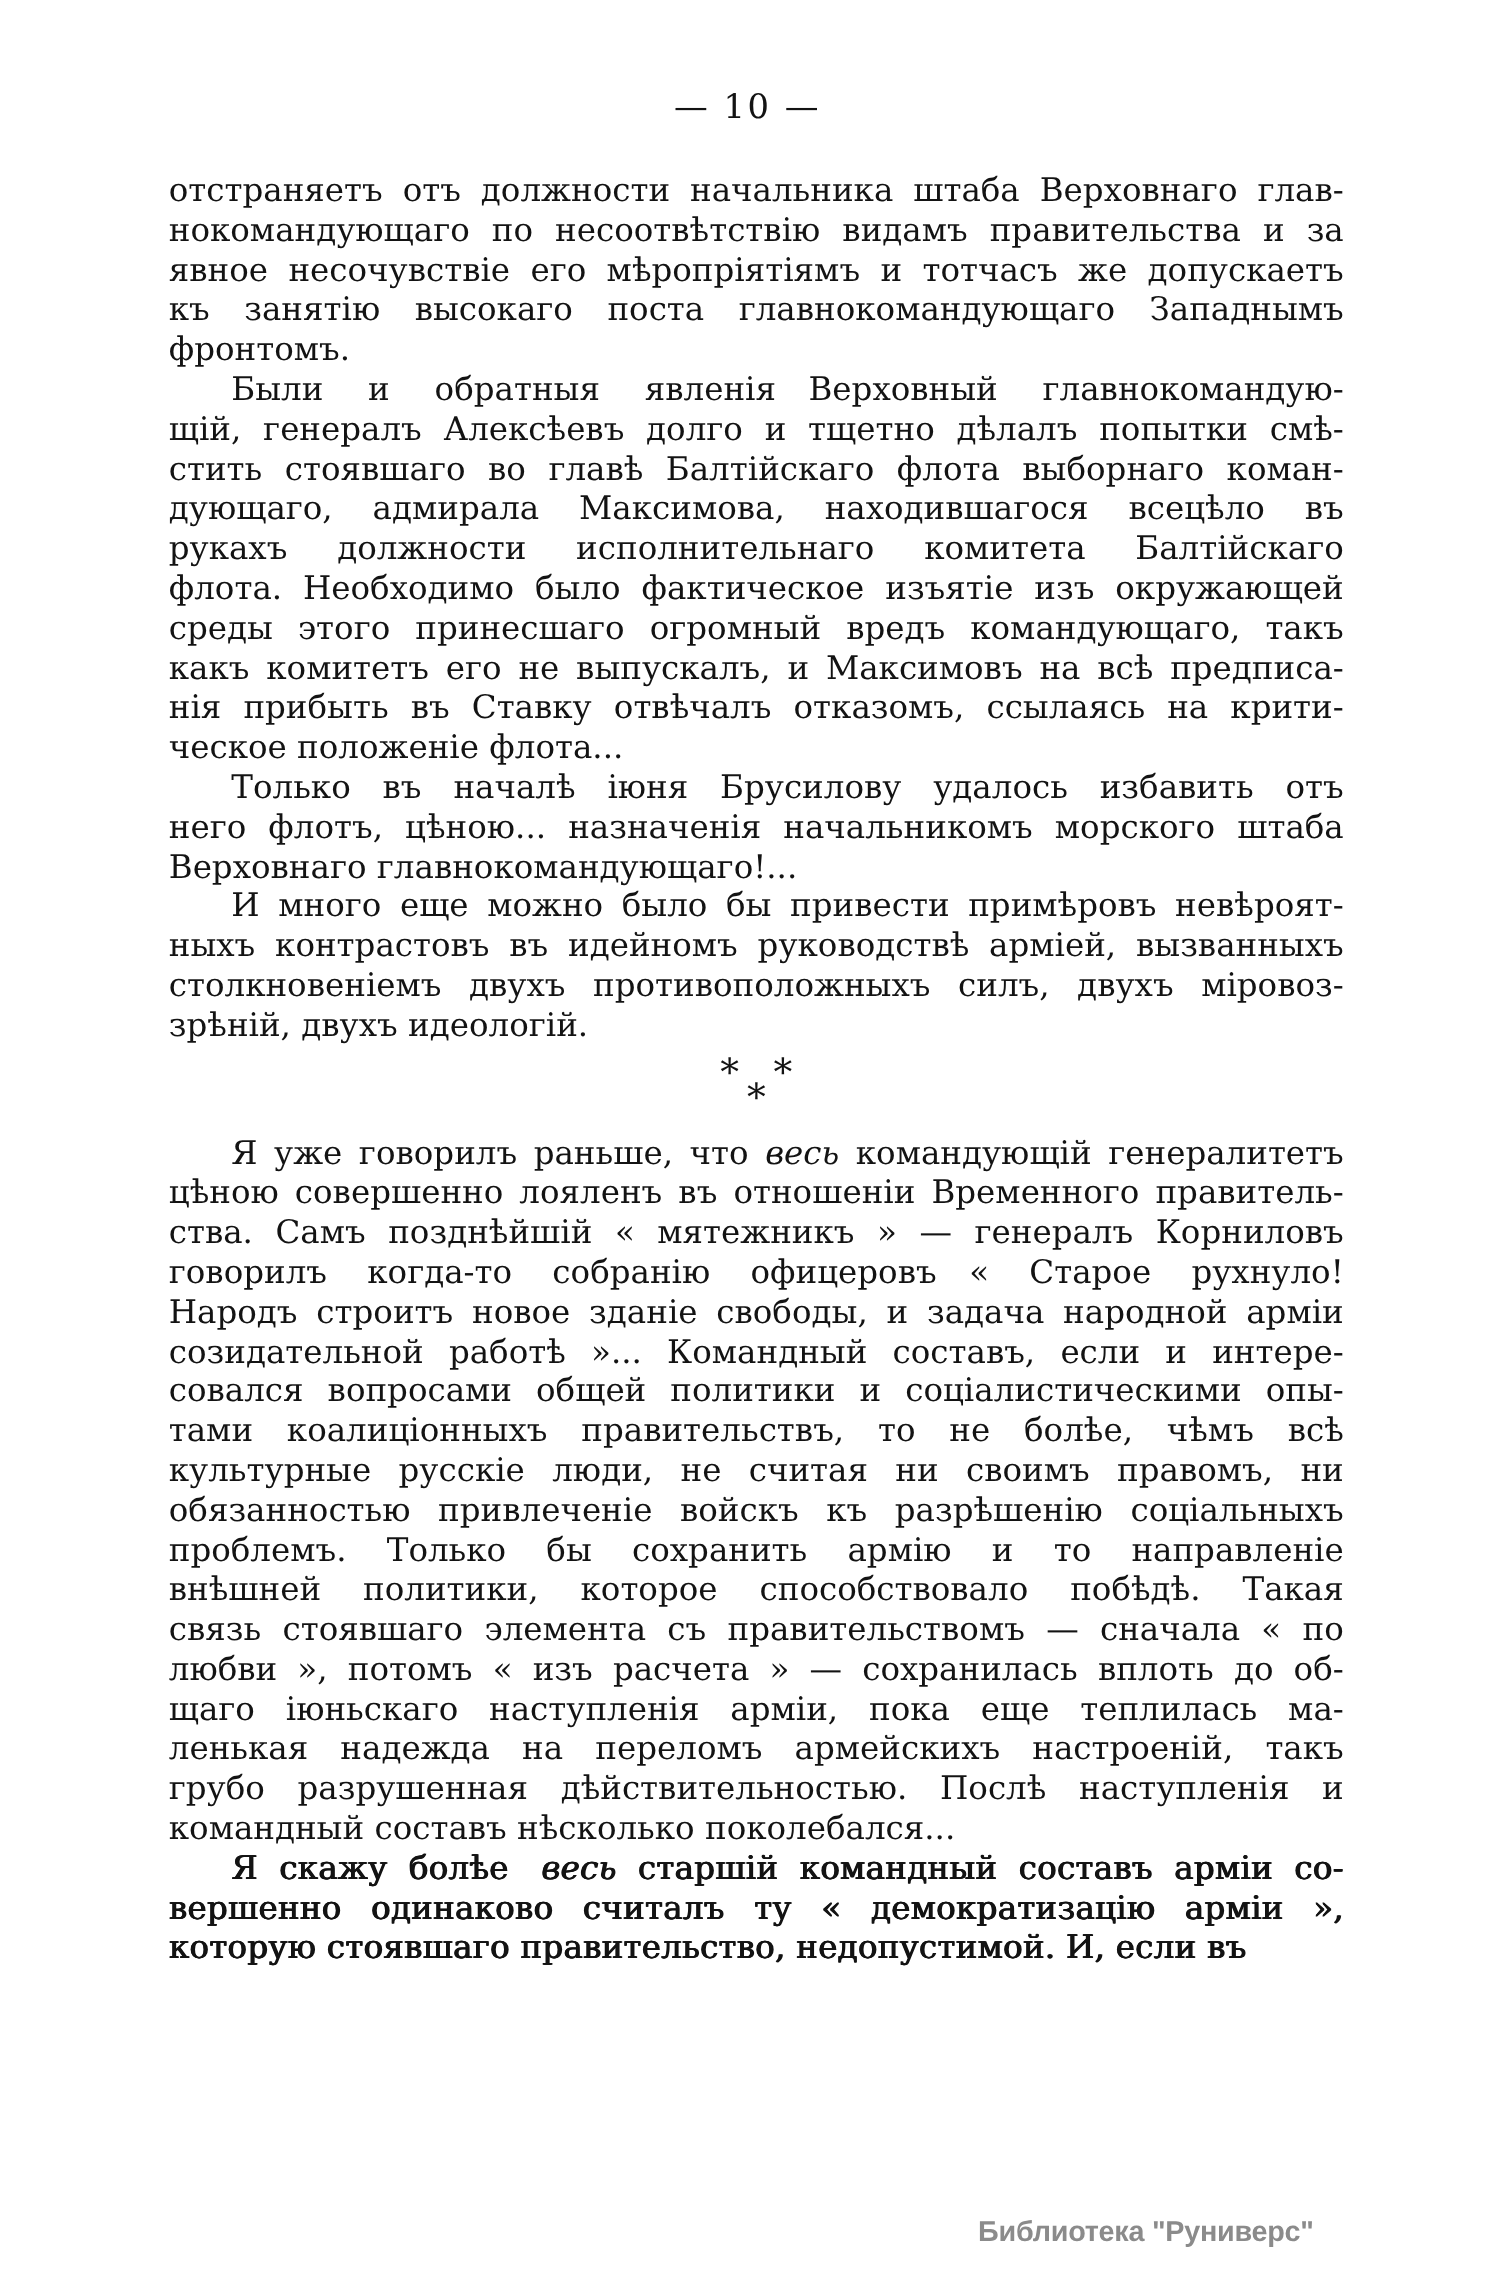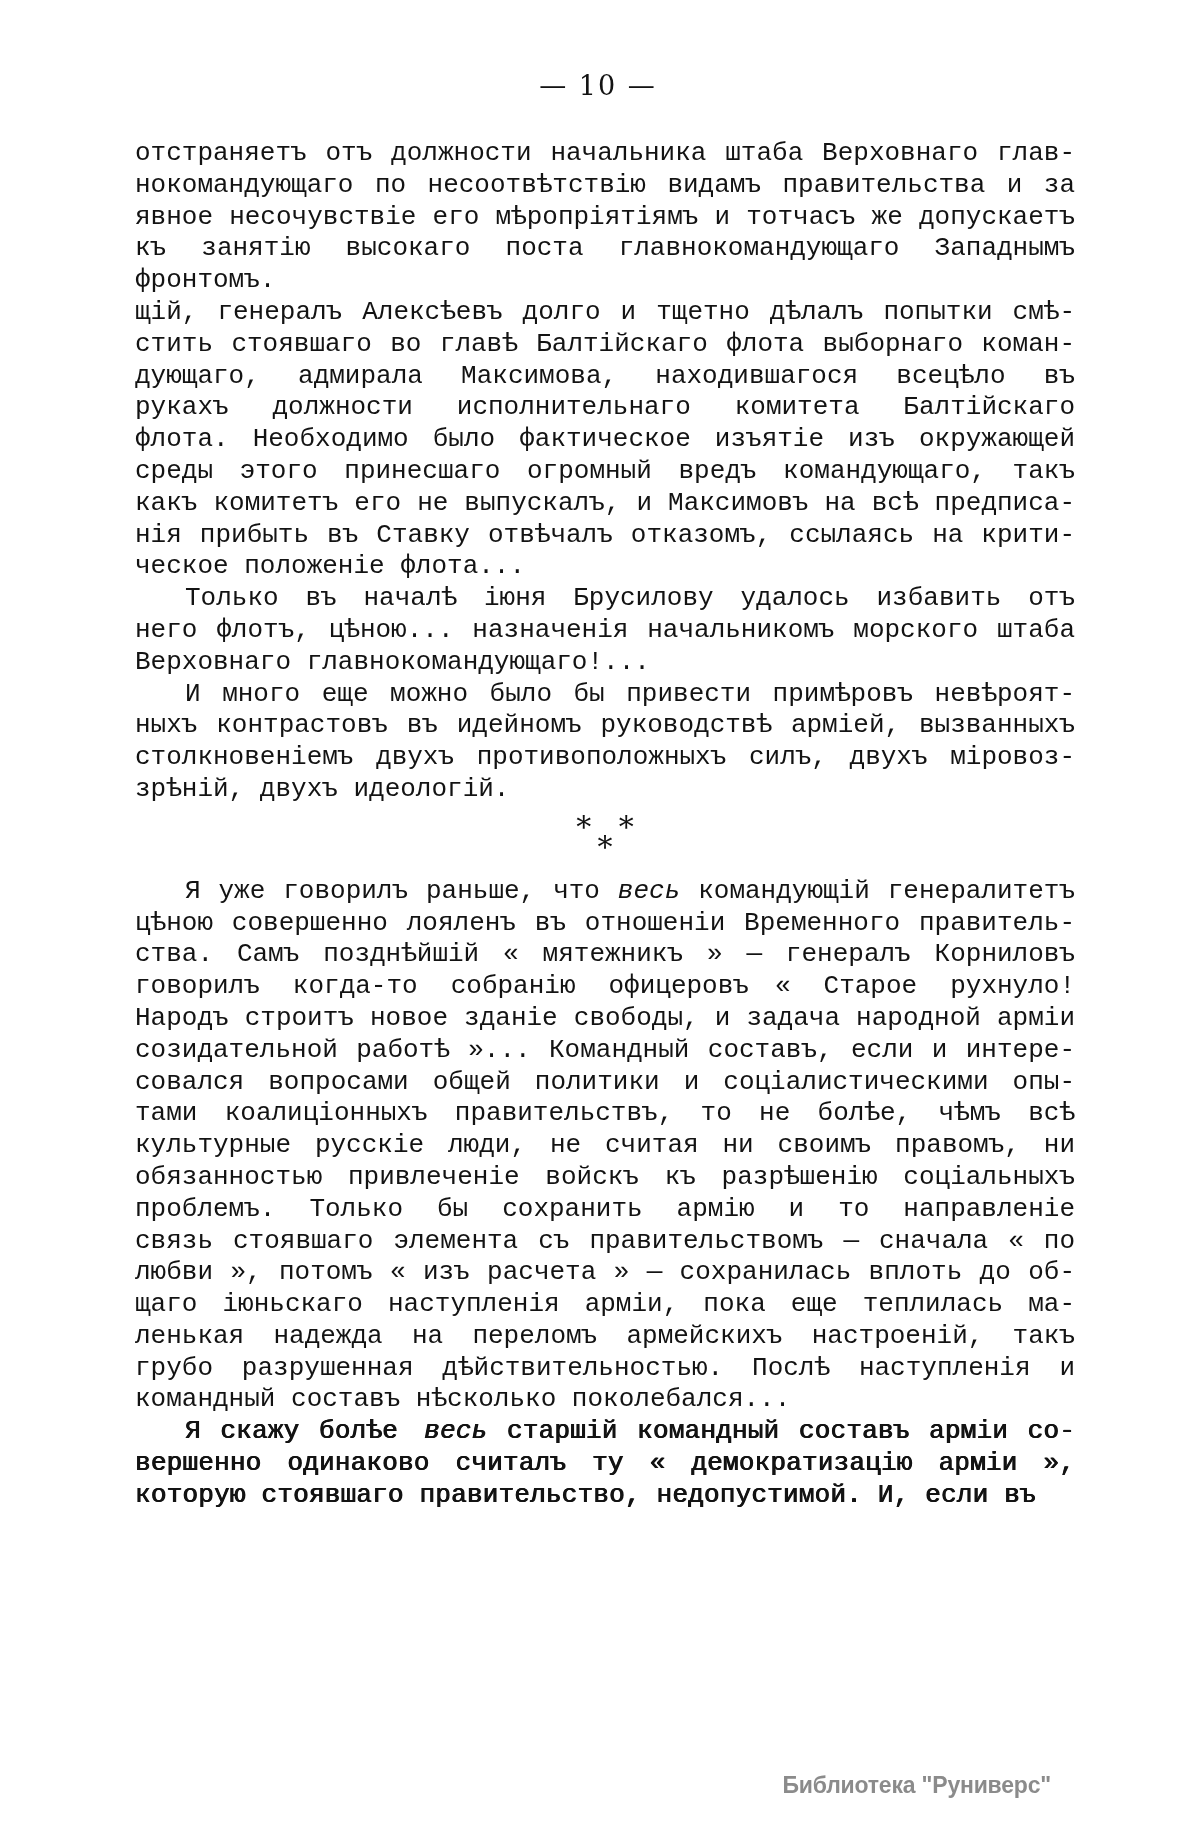--- a/index.html
+++ b/index.html
@@ -28,21 +28,20 @@
     left: 135px;
     width: 940px;
     font-size: 26px;
     line-height: 31.8px;
   }
   .para { margin: 0; }
   .line {
     text-align: justify;
     text-align-last: justify;
     text-justify: inter-word;
-    font-family: Liberation Mono, monospace;
   }
   .line.para-end { text-align-last: left; }
   .line.indent { text-indent: 50px; }
   .para.heavy .line {
     text-shadow: 0.6px 0 0 currentColor, -0.3px 0 0 currentColor;
     letter-spacing: 0.2px;
   }
   .asterism {
     margin: 10px 0 20px 0;
     text-align: center;
@@ -80,20 +79,21 @@
 
     <div>
         <div class="para">
           <div class="line">отстраняетъ отъ должности начальника штаба Верховнаго глав-</div>
           <div class="line">нокомандующаго по несоотвѣтствію видамъ правительства и за</div>
           <div class="line">явное несочувствіе его мѣропріятіямъ и тотчасъ же допускаетъ</div>
           <div class="line">къ занятію высокаго поста главнокомандующаго Западнымъ</div>
           <div class="line para-end">фронтомъ.</div>
         </div>
         <div class="para">
+          <div class="line indent">Были и обратныя явленія Верховный главнокомандую-</div>
           <div class="line">щій, генералъ Алексѣевъ долго и тщетно дѣлалъ попытки смѣ-</div>
           <div class="line">стить стоявшаго во главѣ Балтійскаго флота выборнаго коман-</div>
           <div class="line">дующаго, адмирала Максимова, находившагося всецѣло въ</div>
           <div class="line">рукахъ должности исполнительнаго комитета Балтійскаго</div>
           <div class="line">флота. Необходимо было фактическое изъятіе изъ окружающей</div>
           <div class="line">среды этого принесшаго огромный вредъ командующаго, такъ</div>
           <div class="line">какъ комитетъ его не выпускалъ, и Максимовъ на всѣ предписа-</div>
           <div class="line">нія прибыть въ Ставку отвѣчалъ отказомъ, ссылаясь на крити-</div>
           <div class="line para-end">ческое положеніе флота...</div>
         </div>
@@ -121,20 +121,21 @@
           <div class="line">цѣною совершенно лояленъ въ отношеніи Временного правитель-</div>
           <div class="line">ства. Самъ позднѣйшій « мятежникъ » — генералъ Корниловъ</div>
           <div class="line">говорилъ когда-то собранію офицеровъ « Старое рухнуло!</div>
           <div class="line">Народъ строитъ новое зданіе свободы, и задача народной арміи</div>
           <div class="line">созидательной работѣ »... Командный составъ, если и интере-</div>
           <div class="line">совался вопросами общей политики и соціалистическими опы-</div>
           <div class="line">тами коалиціонныхъ правительствъ, то не болѣе, чѣмъ всѣ</div>
           <div class="line">культурные русскіе люди, не считая ни своимъ правомъ, ни</div>
           <div class="line">обязанностью привлеченіе войскъ къ разрѣшенію соціальныхъ</div>
           <div class="line">проблемъ. Только бы сохранить армію и то направленіе</div>
+          <div class="line">внѣшней политики, которое способствовало побѣдѣ. Такая</div>
           <div class="line">связь стоявшаго элемента съ правительствомъ — сначала « по</div>
           <div class="line">любви », потомъ « изъ расчета » — сохранилась вплоть до об-</div>
           <div class="line">щаго іюньскаго наступленія арміи, пока еще теплилась ма-</div>
           <div class="line">ленькая надежда на переломъ армейскихъ настроеній, такъ</div>
           <div class="line">грубо разрушенная дѣйствительностью. Послѣ наступленія и</div>
           <div class="line para-end">командный составъ нѣсколько поколебался...</div>
         </div>
         <div class="para heavy">
           <div class="line indent">Я скажу болѣе <i>весь</i> старшій командный составъ арміи со-</div>
           <div class="line">вершенно одинаково считалъ ту « демократизацію арміи »,</div>

